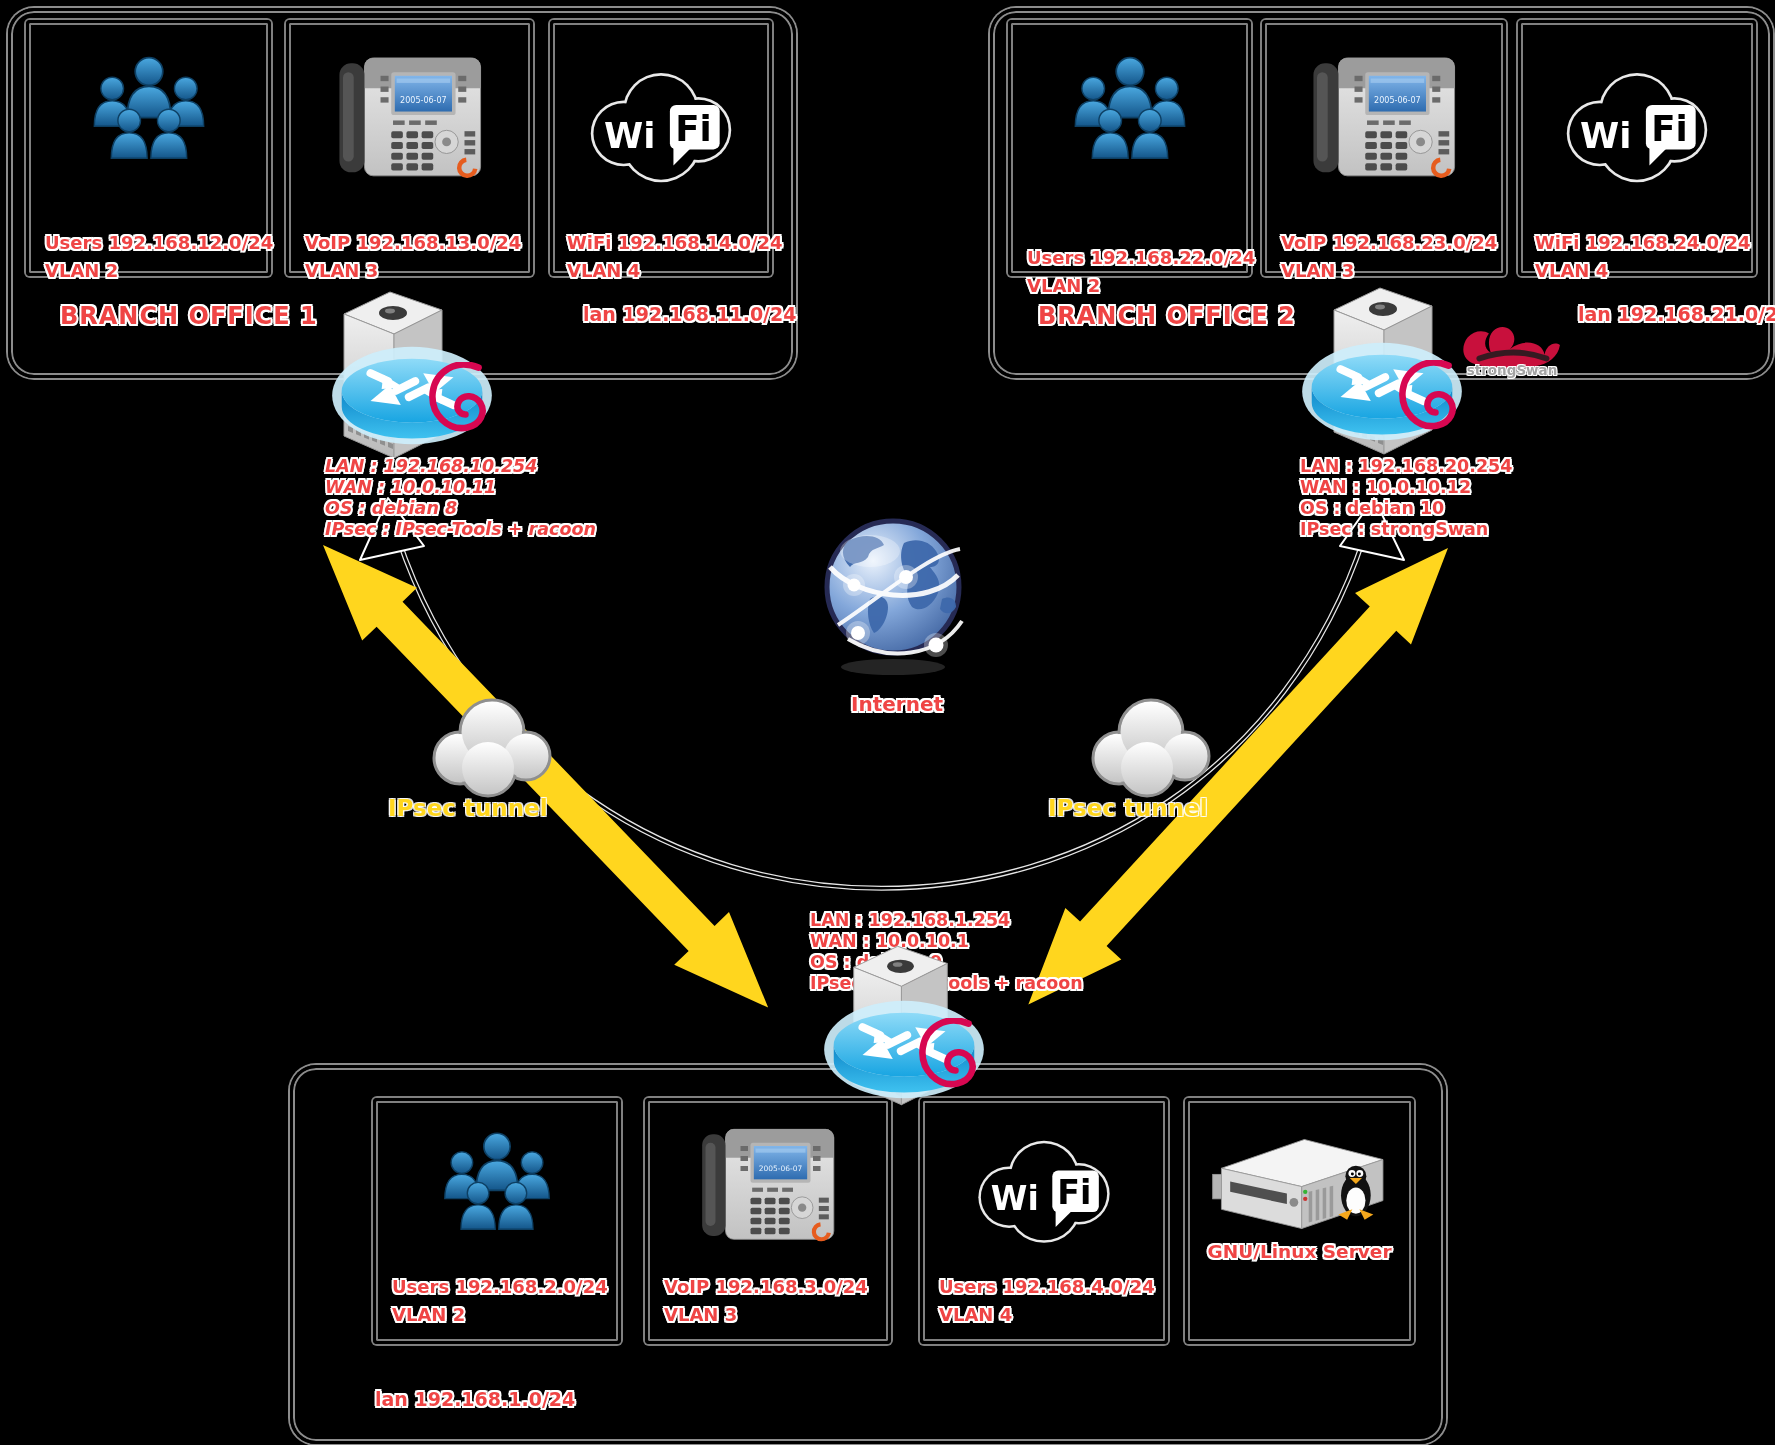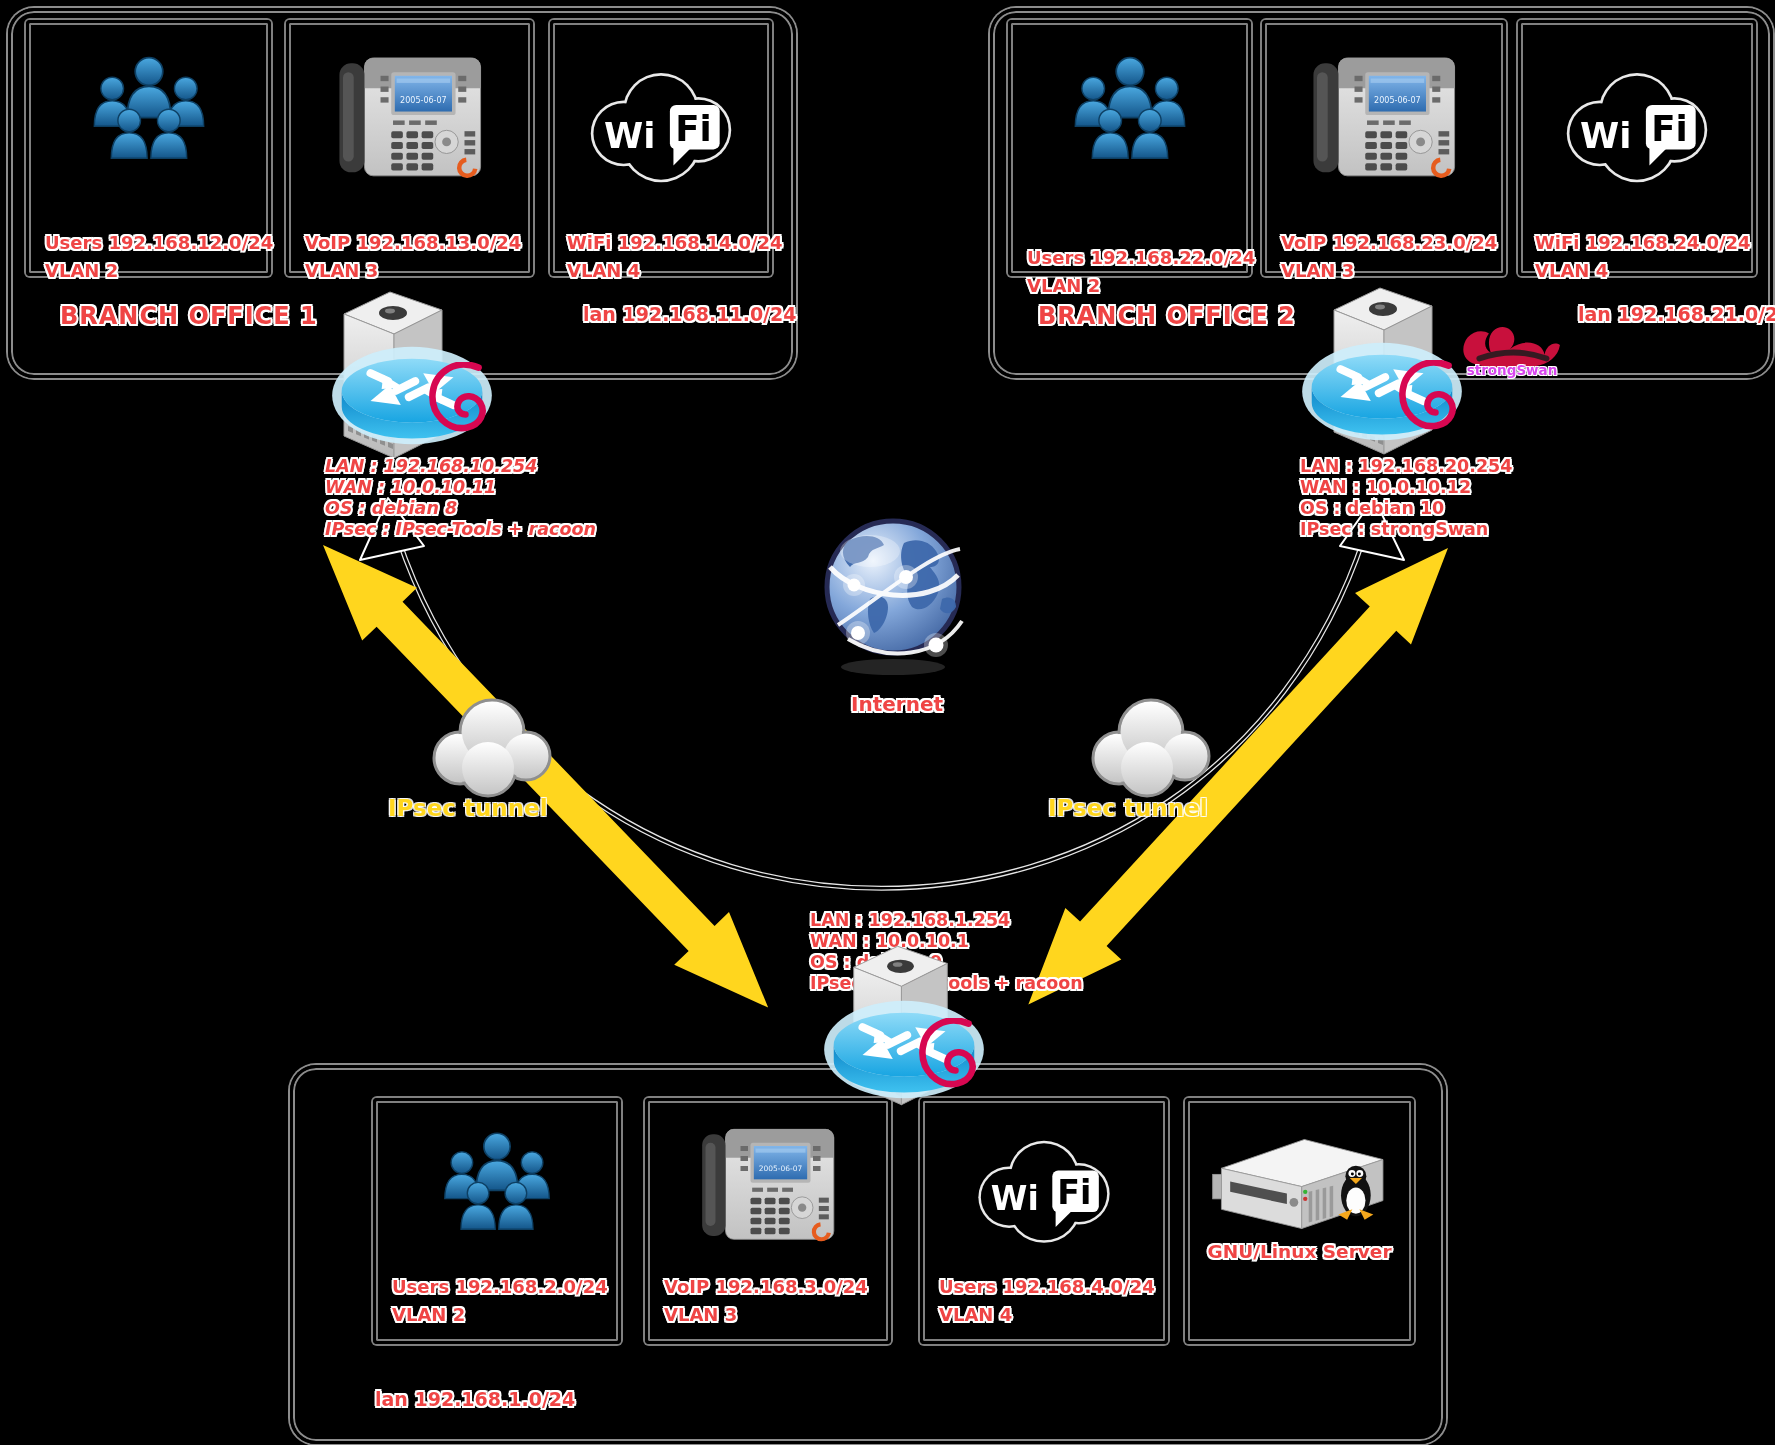--- a/index.html
+++ b/index.html
@@ -19,21 +19,21 @@
   .site-title{font-size:24px;letter-spacing:1px;padding-left:20px;}
   .lan-label{font-size:19px;}
   .rinfo{font-size:17.5px;line-height:21px;}
   .rinfo span{display:block;}
   .tunnel-label{position:absolute;color:#ffd61e;font-weight:bold;font-size:23px;white-space:nowrap;
     text-shadow:-1.2px -1.2px 0 rgba(255,255,255,.85),1.2px -1.2px 0 rgba(255,255,255,.85),
                 -1.2px 1.2px 0 rgba(255,255,255,.85),1.2px 1.2px 0 rgba(255,255,255,.85);}
   .internet-label{font-size:20px;text-align:center;}
   .hq-title{left:290px;width:1150px;text-align:center;}
   .caption{font-size:18.5px;text-align:center;white-space:nowrap;}
-  .swan-label{position:absolute;color:#d946ef;font-weight:bold;font-size:13.5px;text-align:center;
+  .swan-label{position:absolute;color:#a3a3a3;font-weight:bold;font-size:13.5px;text-align:center;
     text-shadow:-1px -1px 0 #fff,1px -1px 0 #fff,-1px 1px 0 #fff,1px 1px 0 #fff;}
   .icon-wrap{position:absolute;left:0;right:0;display:flex;justify-content:center;}
   .z1{z-index:1}.z2{z-index:2}.z3{z-index:3}
 </style>
 </head>
 <body>
 
 <div class="stage">
 
 <svg width="0" height="0" style="position:absolute" aria-hidden="true">

